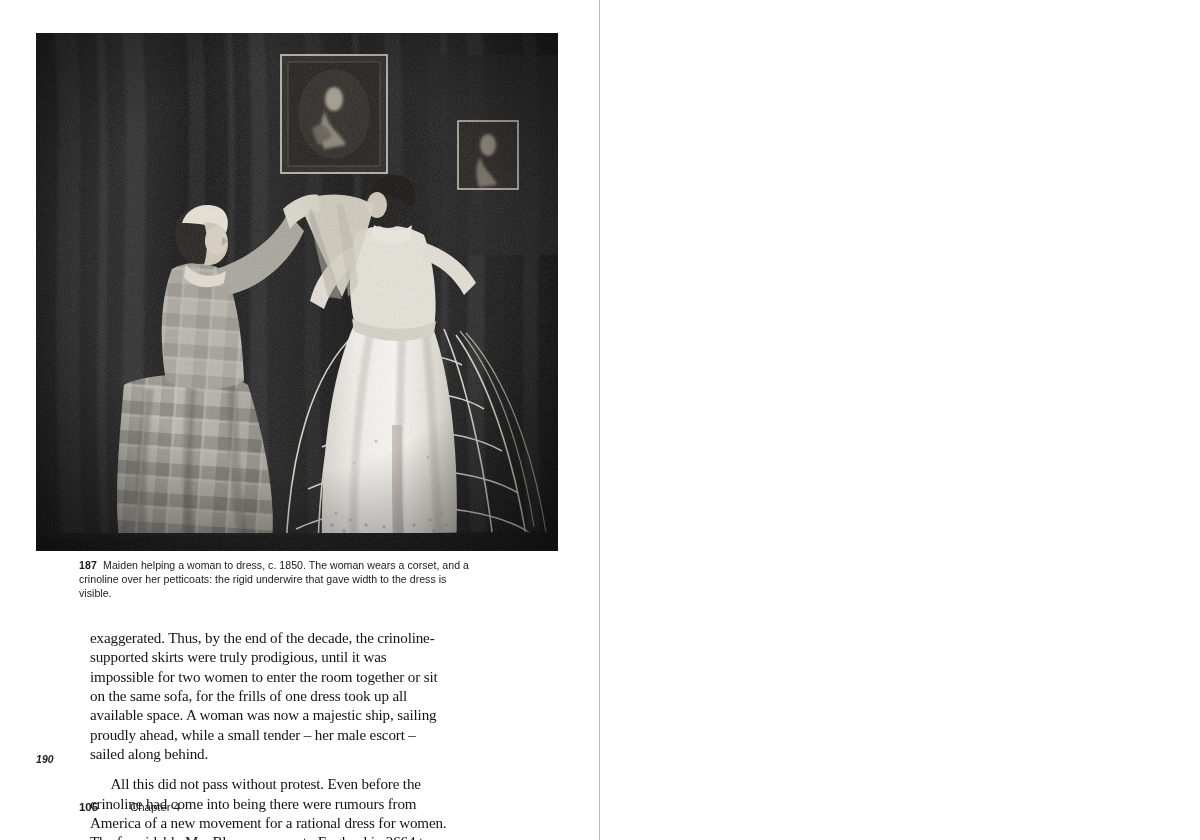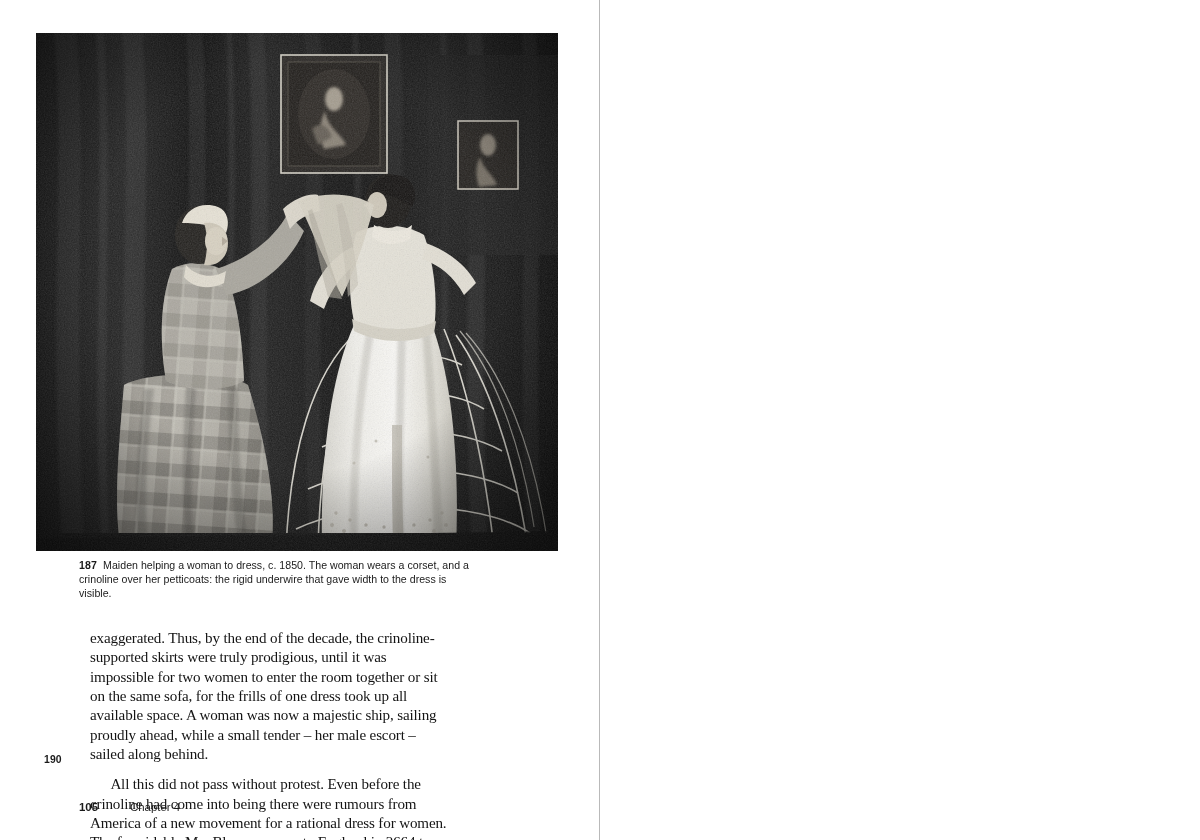--- a/index.html
+++ b/index.html
@@ -102,21 +102,21 @@
     width: 400px;
   }
 
   .text-left {
     position: absolute;
     left: 79px;
     top: 618px;
     width: 385px;
   }
 
-  .ref-190 { left: 44px; top: 754px; }
+  .ref-190 { left: 36px; top: 754px; font-style: italic; }
 
   .folio-left  { left: 79px;  top: 801px; }
   .folio-left .folio-num { margin-right: 32px; }
 </style>
 </head>
 <body>
 
 <div class="spread">
 
   <div class="page page-left">

